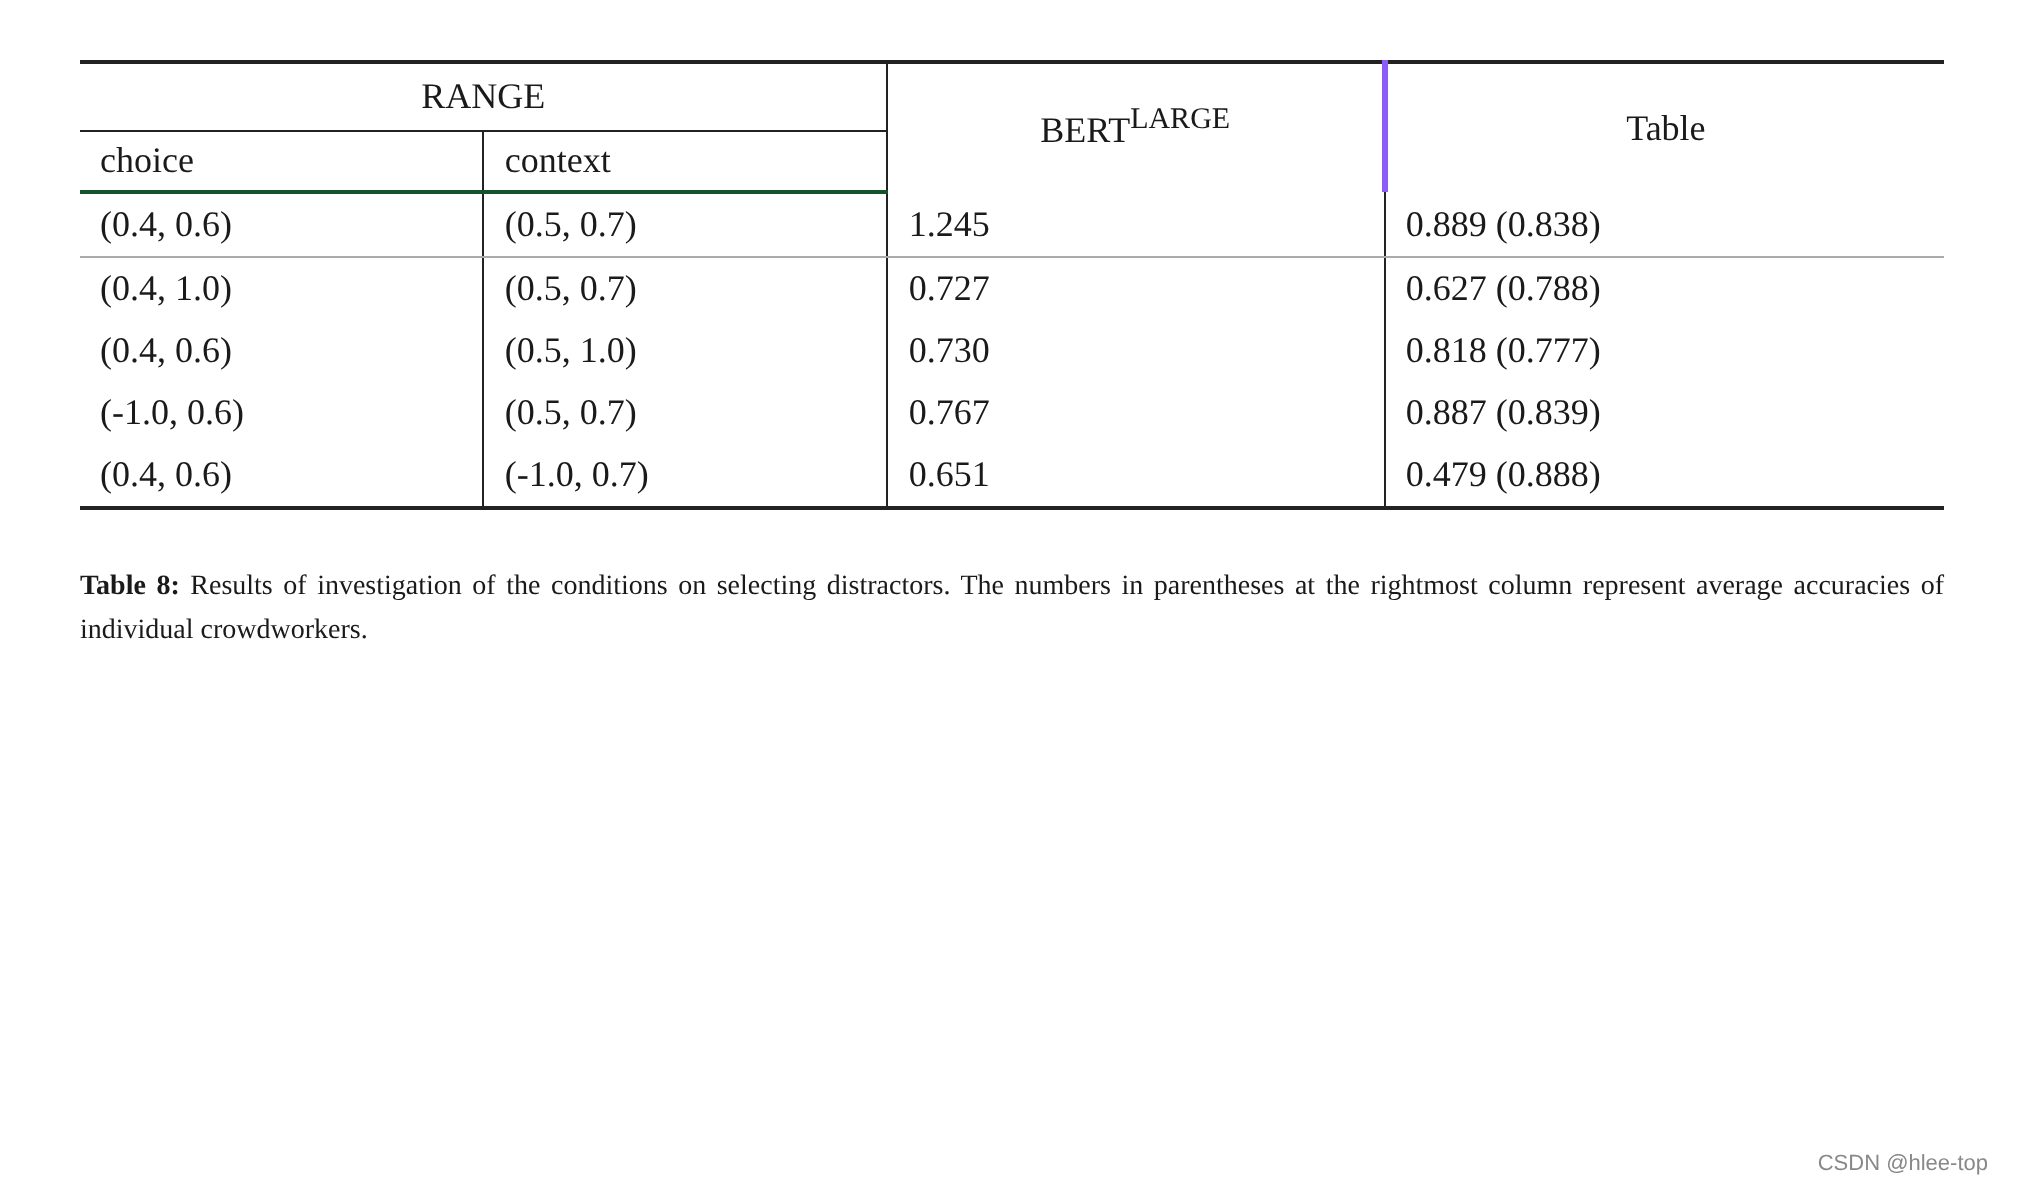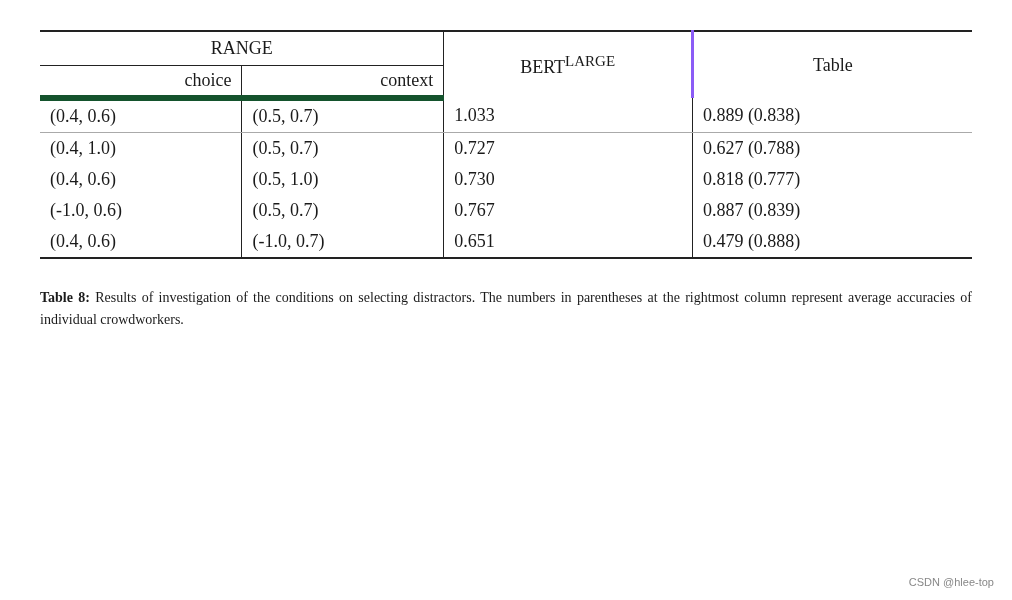--- a/index.html
+++ b/index.html
@@ -33,23 +33,23 @@
       border-bottom: 2px solid #222;
     }
 
     .header-row th {
       padding: 6px 10px;
       text-align: center;
       font-weight: normal;
     }
 
     .subheader-row th {
-      border-bottom: 6px solid #14532d;
+      border-bottom: 2px solid #14532d;
       padding: 4px 10px;
-      text-align: right;
+      text-align: left;
       font-weight: normal;
     }
 
     td {
       padding: 5px 10px;
       text-align: left;
       border: none;
     }
 
     .col-choice {
@@ -132,21 +132,21 @@
       </tr>
       <tr class="subheader-row">
         <th class="sub-choice">choice</th>
         <th class="sub-context">context</th>
       </tr>
     </thead>
     <tbody id="table-body">
     <tr class="first-data-row">
           <td class="col-choice">(0.4, 0.6)</td>
           <td class="col-context">(0.5, 0.7)</td>
-          <td class="col-bert">1.033</td>
+          <td class="col-bert">1.245</td>
           <td class="col-human">0.889 (0.838)</td>
         </tr>
         <tr>
           <td class="col-choice">(0.4, 1.0)</td>
           <td class="col-context">(0.5, 0.7)</td>
           <td class="col-bert">0.727</td>
           <td class="col-human">0.627 (0.788)</td>
         </tr>
         <tr>
           <td class="col-choice">(0.4, 0.6)</td>

